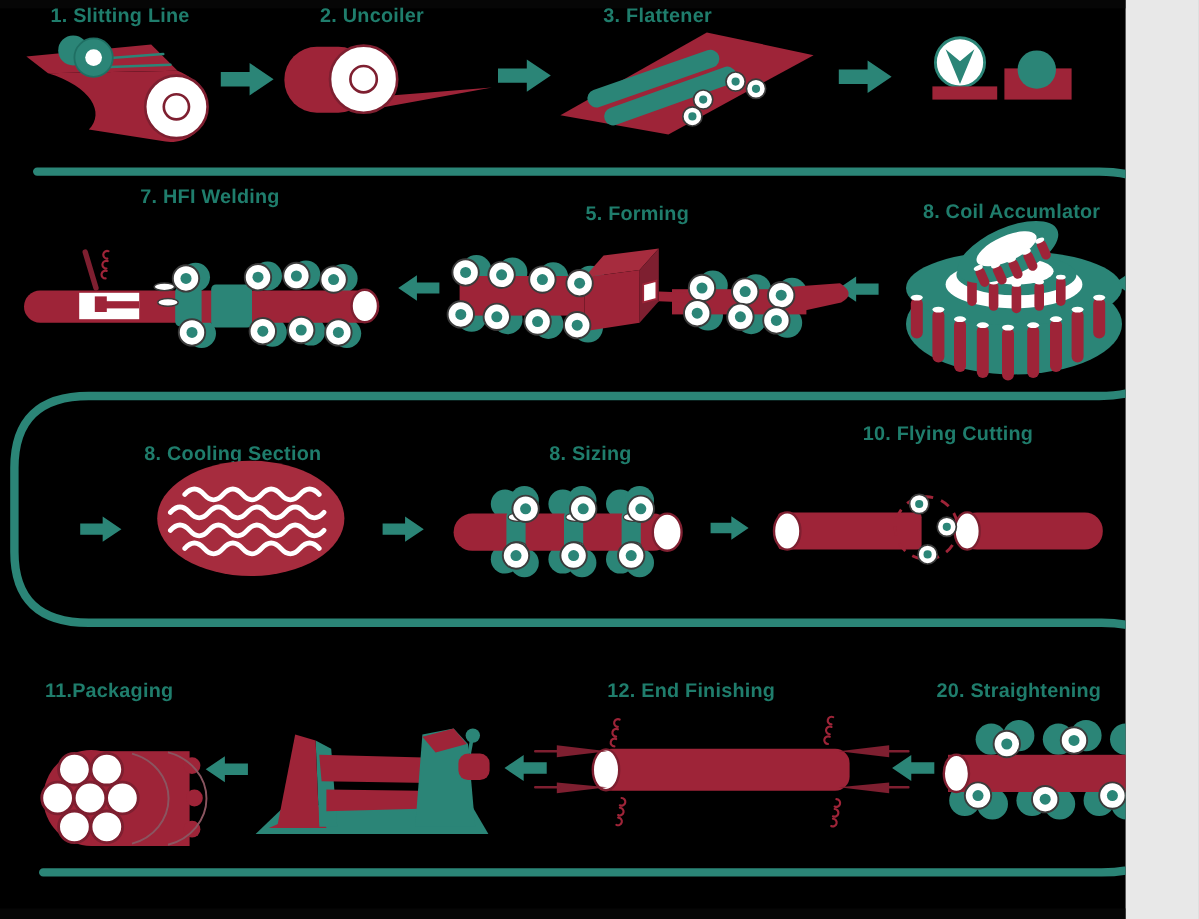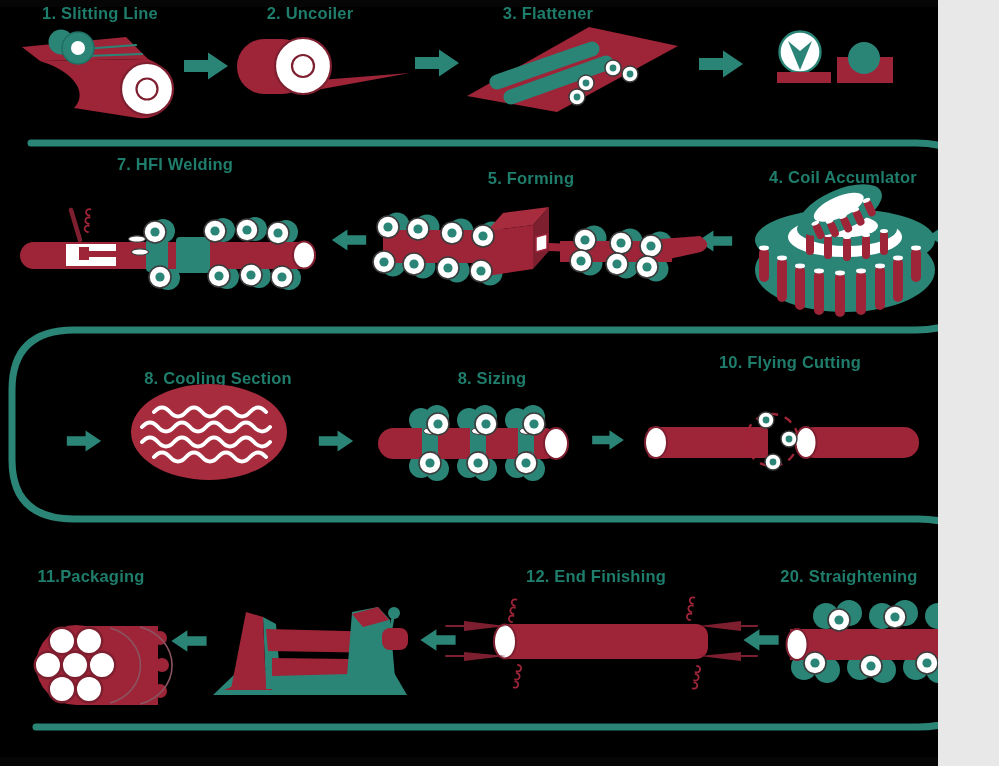--- a/index.html
+++ b/index.html
@@ -22,28 +22,28 @@
 </head>
 <body>
 
 <div class="stage">
   <div class="bar top"></div>
   <div class="bar bottom"></div>
 
   <div class="step-label" style="left:100px;top:4px">1. Slitting Line</div>
   <div class="step-label" style="left:310px;top:4px">2. Uncoiler</div>
   <div class="step-label" style="left:548px;top:4px">3. Flattener</div>
-  <div class="step-label" style="left:843px;top:168px">4. Coil Accumlator</div>
+  <div class="step-label" style="left:843px;top:168px">8. Coil Accumlator</div>
   <div class="step-label" style="left:531px;top:169px">5. Forming</div>
   <div class="step-label" style="left:175px;top:155px">7. HFI Welding</div>
-  <div class="step-label" style="left:218px;top:369px">8. Cooling Section</div>
+  <div class="step-label" style="left:194px;top:369px">8. Cooling Section</div>
   <div class="step-label" style="left:492px;top:369px">8. Sizing</div>
   <div class="step-label" style="left:790px;top:353px">10. Flying Cutting</div>
   <div class="step-label" style="left:849px;top:567px">20. Straightening</div>
-  <div class="step-label" style="left:596px;top:567px">12. End Finishing</div>
+  <div class="step-label" style="left:576px;top:567px">12. End Finishing</div>
   <div class="step-label" style="left:91px;top:567px">11.Packaging</div>
 
   <svg class="scene" width="999" height="766" viewBox="0 0 999 766">
     <defs>
       <path id="arr" class="f-teal" d="M-22,-6 H2 V-13.5 L22,0 L2,13.5 V6 H-22 Z"></path>
       <g id="donut">
           <circle r="11" class="f-white s-dark" stroke-width="1.6"></circle>
           <circle r="4.6" class="f-teal"></circle>
         </g>
       <g id="donut-s">

